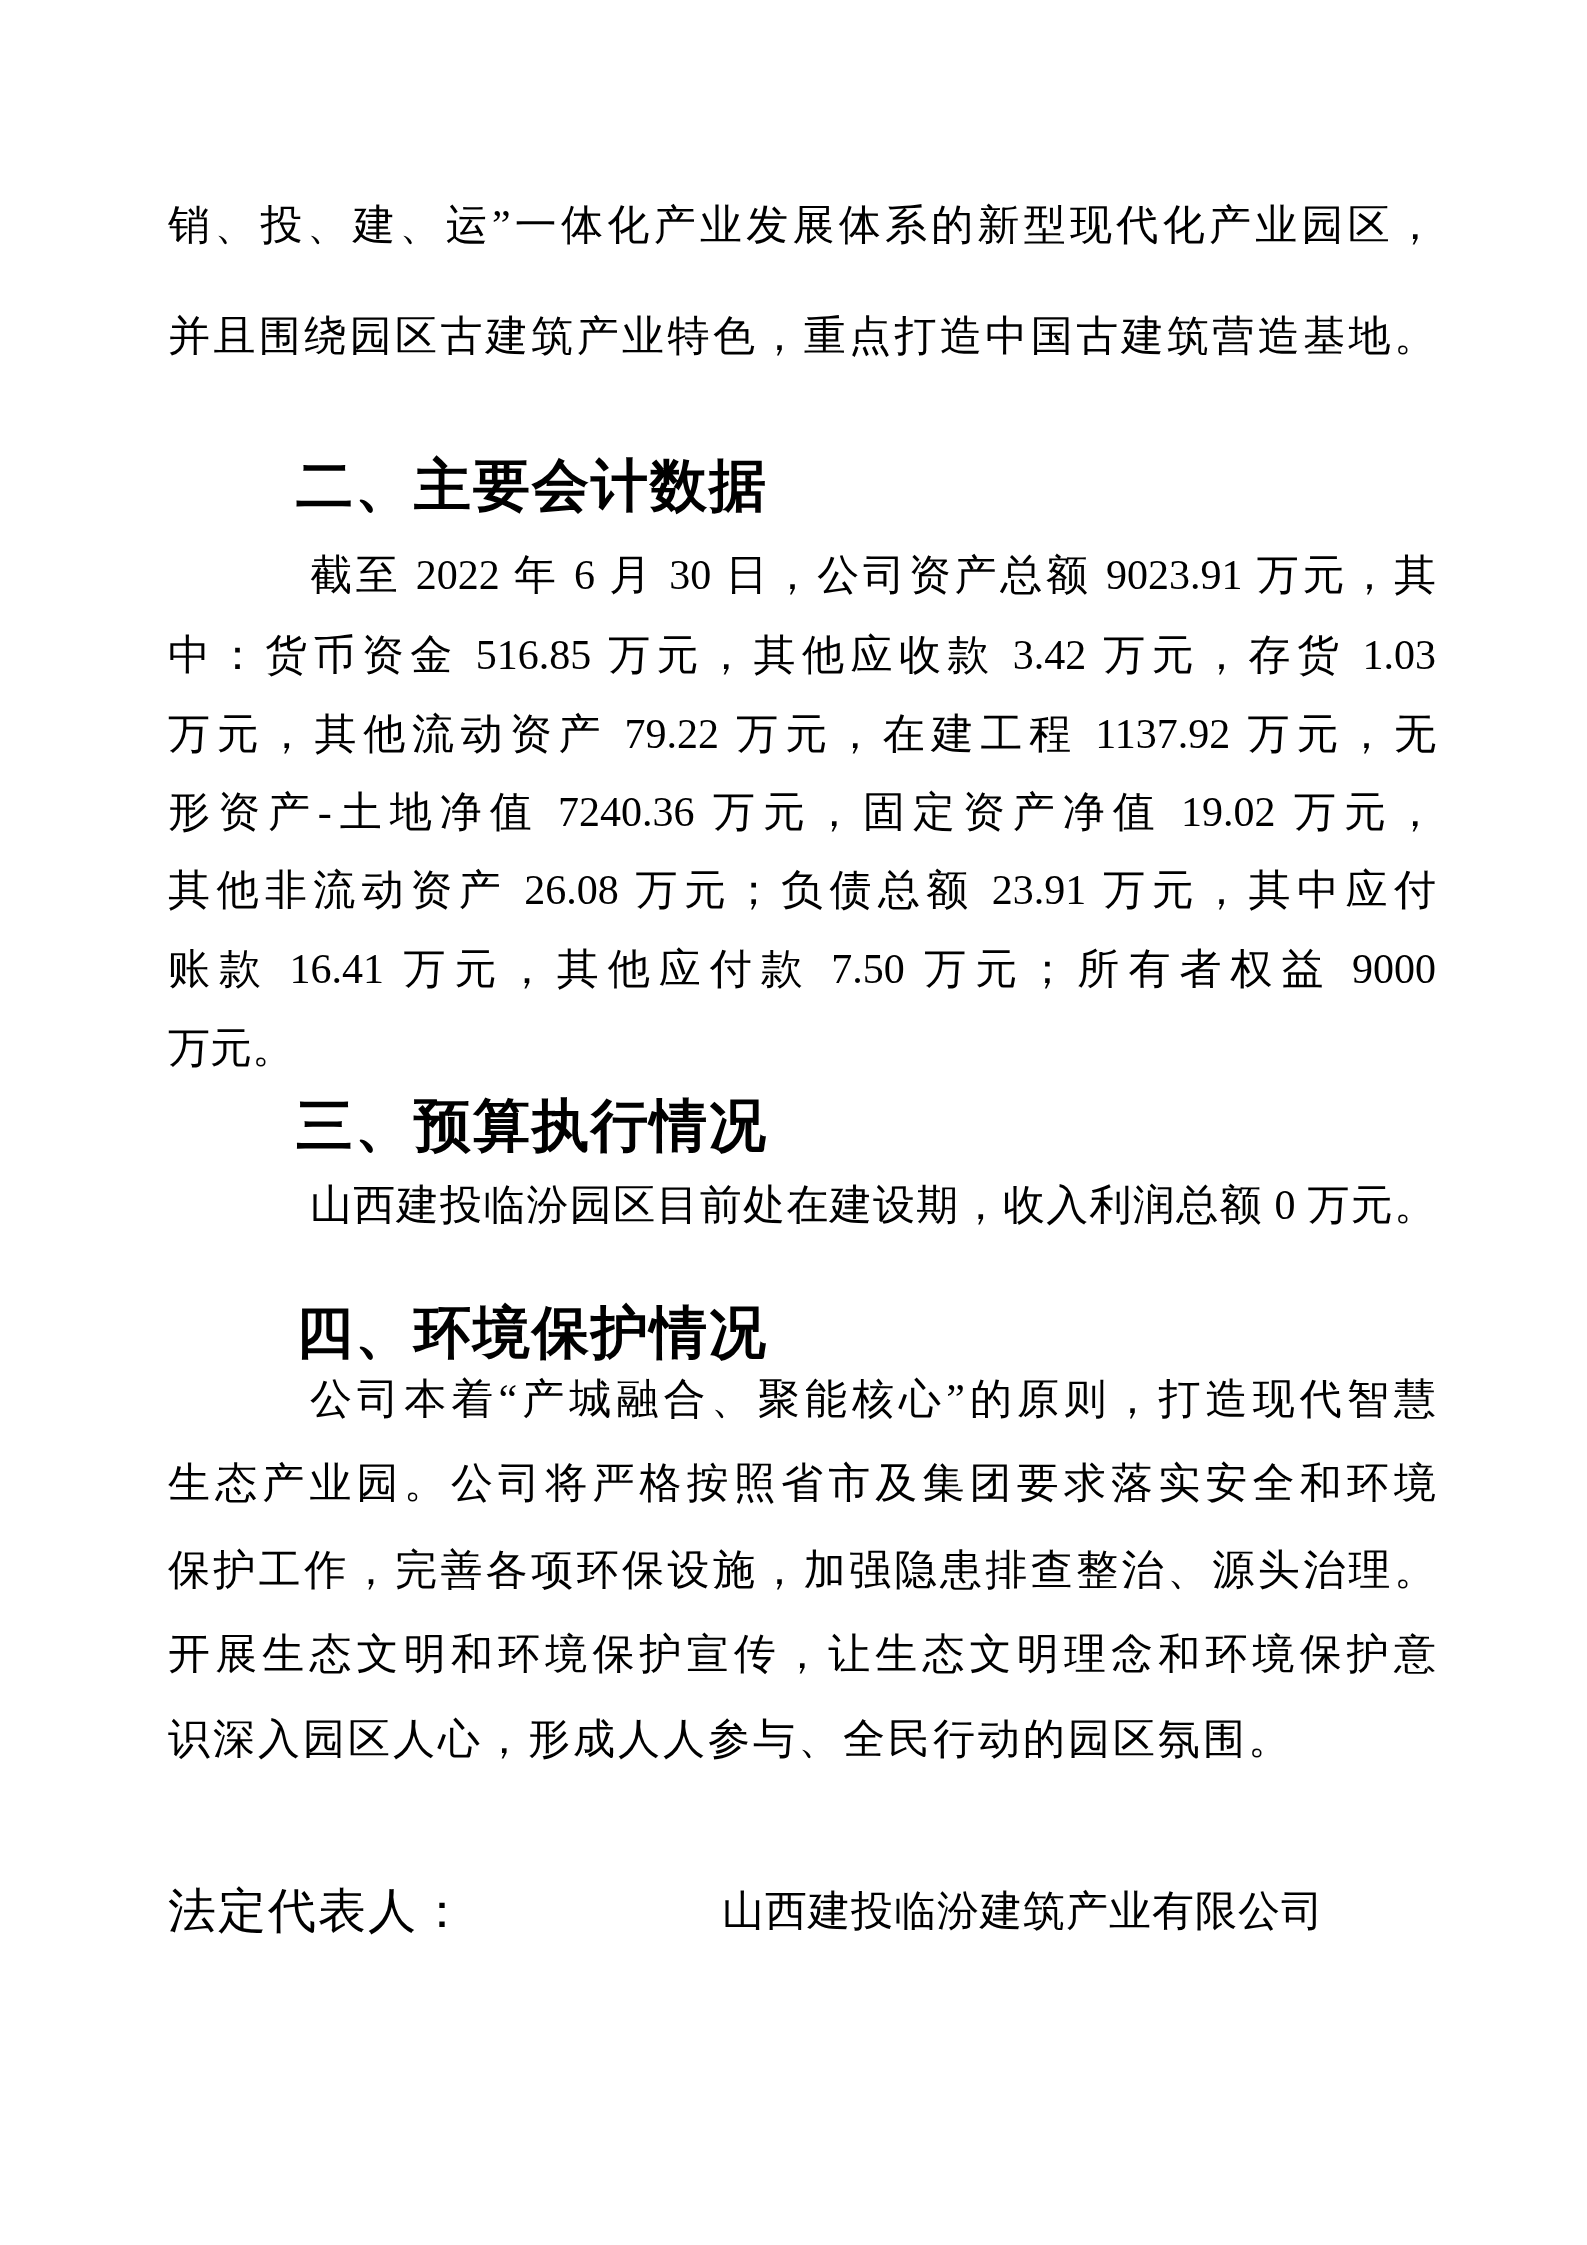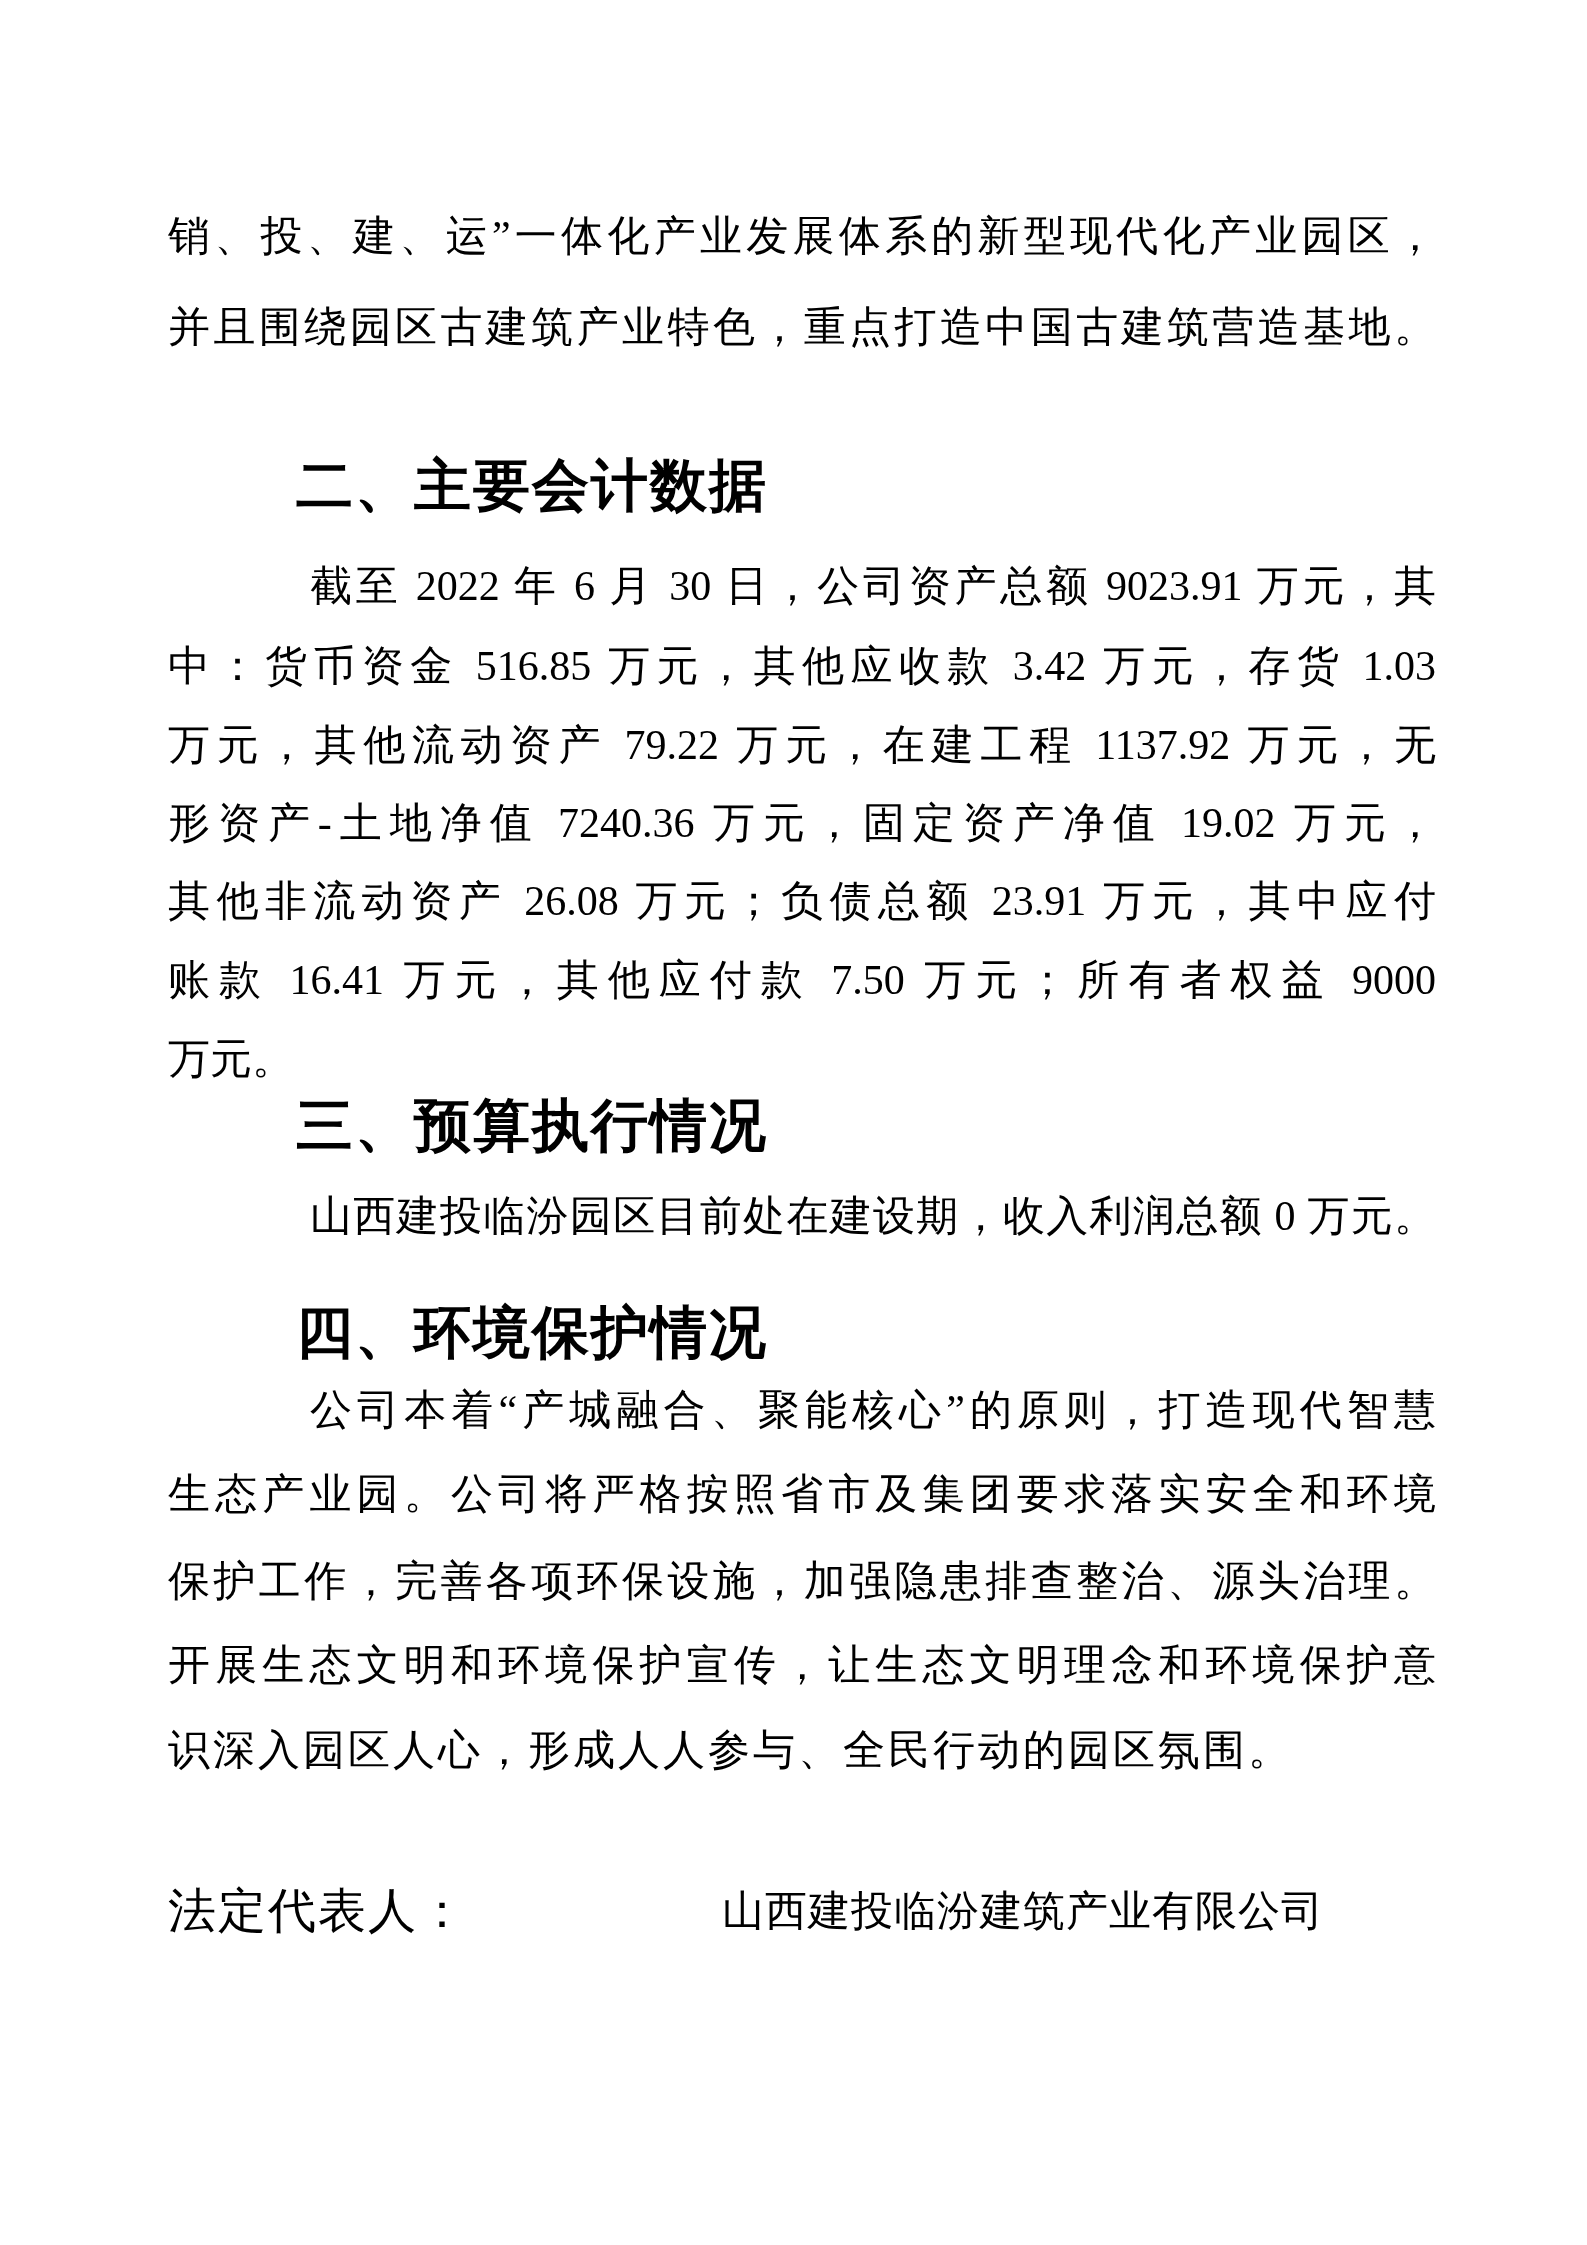--- a/index.html
+++ b/index.html
@@ -16,21 +16,20 @@
     font-family: "Liberation Serif", "DejaVu Serif", serif;
     color: #000000;
   }
   .line {
     position: absolute;
     left: 168px;
     width: 1268px;
     font-size: 42px;
     line-height: 58px;
     white-space: pre-wrap;
-    margin-top: 11px;
   }
   .j {
     text-align: justify;
     text-align-last: justify;
   }
   .indent {
     text-indent: 142px;
   }
   .heading {
     position: absolute;
@@ -64,21 +63,21 @@
     font-size: 42px;
     line-height: 58px;
   }
 </style>
 </head>
 <body>
 
 <div class="page">
 
   <div class="line j" style="top:196px;">销、投、建、运”一体化产业发展体系的新型现代化产业园区，</div>
-  <div class="line j" style="top:287px;">并且围绕园区古建筑产业特色，重点打造中国古建筑营造基地。</div>
+  <div class="line j" style="top:307px;">并且围绕园区古建筑产业特色，重点打造中国古建筑营造基地。</div>
 
   <div class="heading" style="top:456px;">二、主要会计数据</div>
   <div class="line j indent" style="top:546px;">截至 2022 年 6 月 30 日，公司资产总额 9023.91 万元，其</div>
   <div class="line j" style="top:626px;">中：货币资金 516.85 万元，其他应收款 3.42 万元，存货 1.03</div>
   <div class="line j" style="top:705px;">万元，其他流动资产 79.22 万元，在建工程 1137.92 万元，无</div>
   <div class="line j" style="top:783px;">形资产-土地净值 7240.36 万元，固定资产净值 19.02 万元，</div>
   <div class="line j" style="top:861px;">其他非流动资产 26.08 万元；负债总额 23.91 万元，其中应付</div>
   <div class="line j" style="top:940px;">账款 16.41 万元，其他应付款 7.50 万元；所有者权益 9000</div>
   <div class="line" style="top:1019px;">万元。</div>
 

